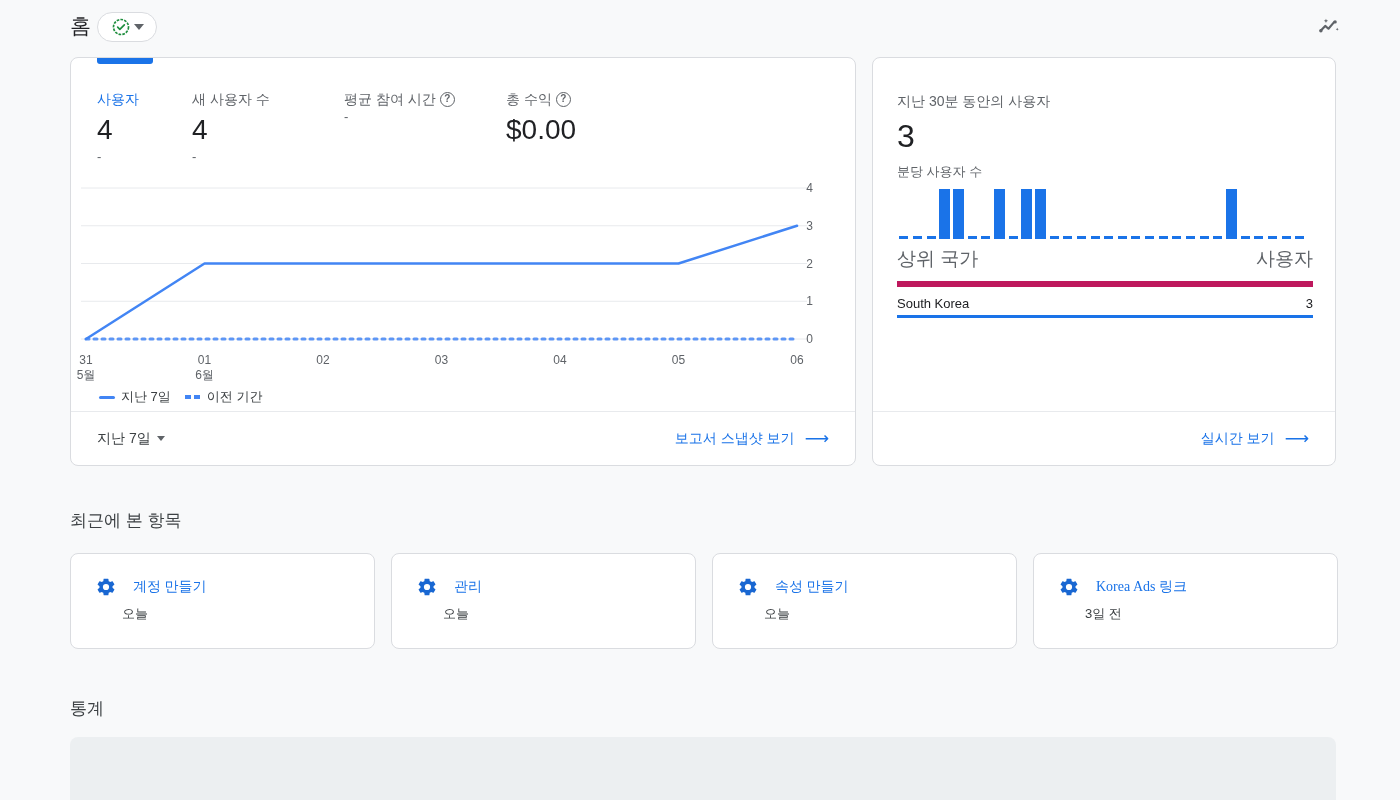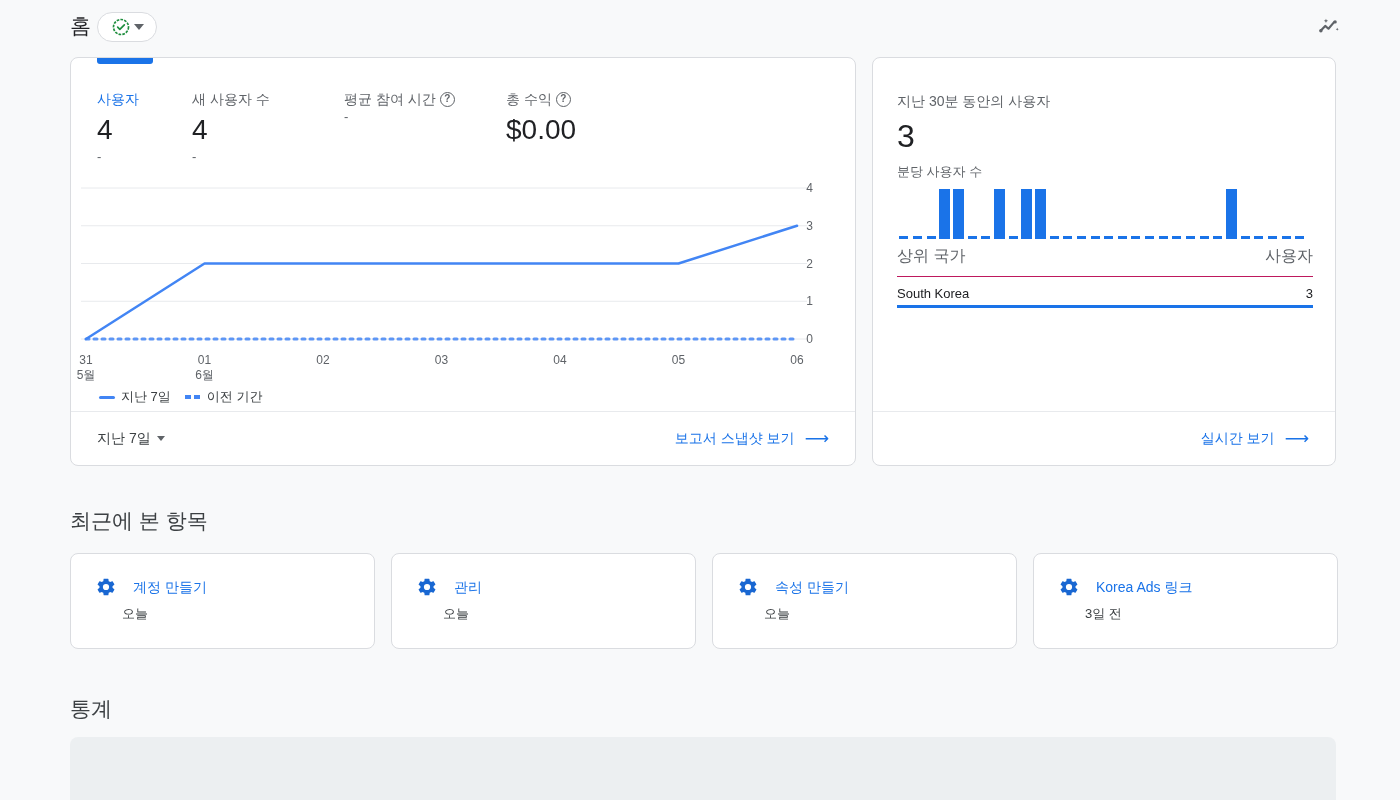--- a/index.html
+++ b/index.html
@@ -113,46 +113,46 @@
   .rt-big   { position: absolute; left: 24px; top: 56px; font-size: 32px; color: #202124; line-height: 44px; }
   .rt-sub   { position: absolute; left: 24px; top: 105px; font-size: 13px; color: #5f6368; line-height: 18px; }
   .rt-spark { position: absolute; left: 24px; top: 126px; width: 410px; height: 55px; display: flex; align-items: flex-end; gap: 0; }
   .spark-slot { width: 13.66px; height: 100%; display: flex; align-items: flex-end; justify-content: center; }
   .spark-bar { width: 11px; background: #1a73e8; }
   .spark-bar.zero { height: 3px; width: 9px; }
 
   .rt-table { position: absolute; left: 24px; top: 188px; width: 416px; }
   .rt-thead {
     display: flex; justify-content: space-between;
-    font-size: 16px; color: #5f6368; padding-bottom: 9px;
-    border-bottom: 1px solid #be185d;
+    font-size: 19px; color: #5f6368; padding-bottom: 9px;
+    border-bottom: 6px solid #be185d;
   }
   .rt-row {
     position: relative; display: flex; justify-content: space-between;
     font-size: 13px; color: #202124; padding: 9px 0 7px 0;
   }
   .rt-row::after {
     content: ""; position: absolute; left: 0; bottom: 0; height: 3px;
     width: 100%; background: #1a73e8;
   }
 
   
   .section-title {
-    position: absolute; left: 70px; font-size: 21px; color: #3c4043; line-height: 24px; text-align: right;
+    position: absolute; left: 70px; font-size: 17px; color: #3c4043; line-height: 24px; text-align: right;
   }
   #recent-title { top: 509px; }
   #stats-title  { top: 689px; margin-top: 8px; }
 
   .recent-row { position: absolute; left: 70px; top: 553px; display: flex; gap: 16px; }
   .recent-card {
     width: 305px; height: 96px; background: #fff;
     border: 1px solid #dadce0; border-radius: 8px;
     padding: 22px 24px 0 24px; cursor: pointer;
   }
-  .rc-head { display: flex; align-items: center; gap: 16px; }
+  .rc-head { display: flex; align-items: center; gap: 16px; font-family: Liberation Serif, serif; }
   .gear { width: 22px; height: 22px; flex: none; }
   .rc-title { font-size: 14px; color: #1a73e8; line-height: 20px; }
   .rc-time { font-size: 13px; color: #3c4043; line-height: 18px; margin-top: 7px; margin-left: 27px; }
 
   
   #stats-skeleton {
     position: absolute; left: 70px; top: 737px; width: 1266px; height: 63px;
     background: #eceff1; border-radius: 8px 8px 0 0;
   }
 </style>

